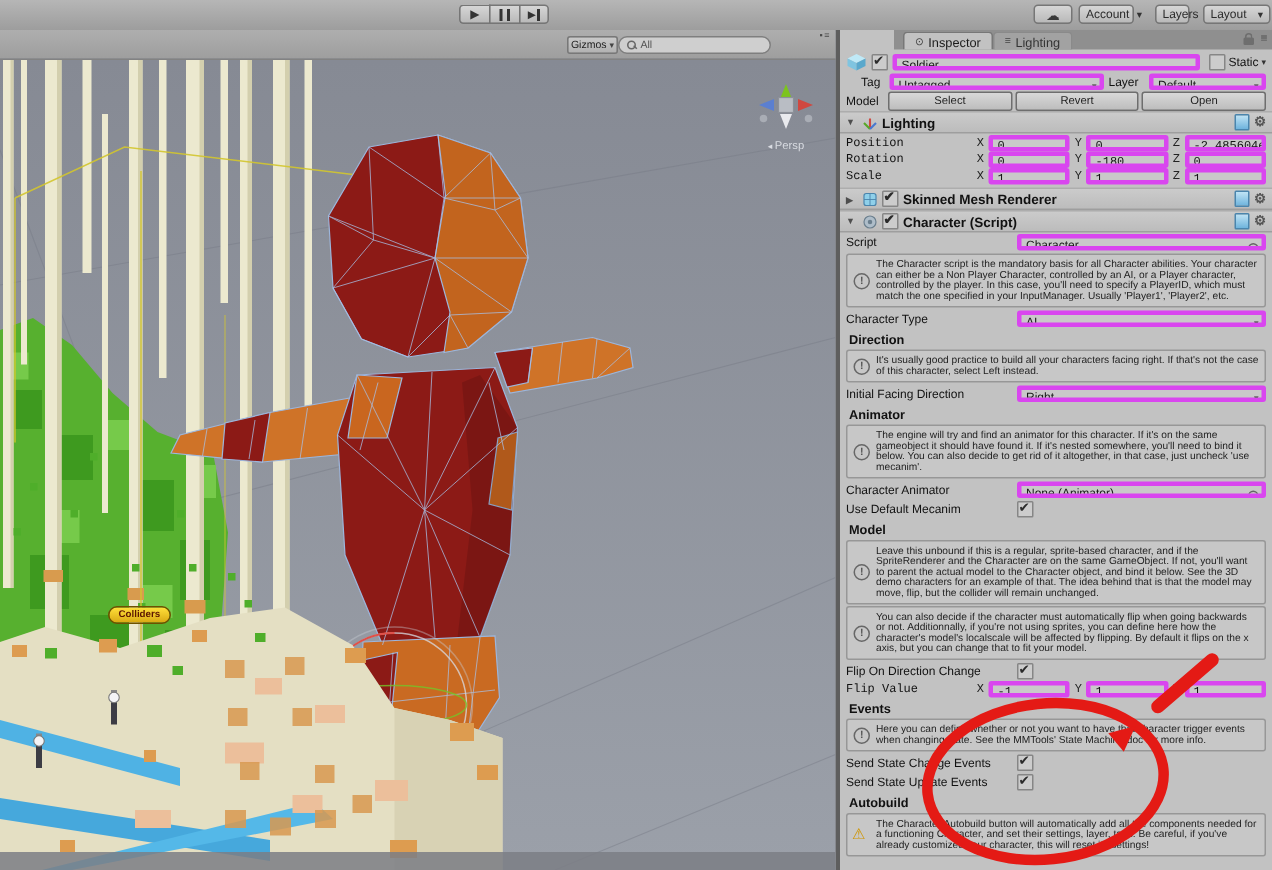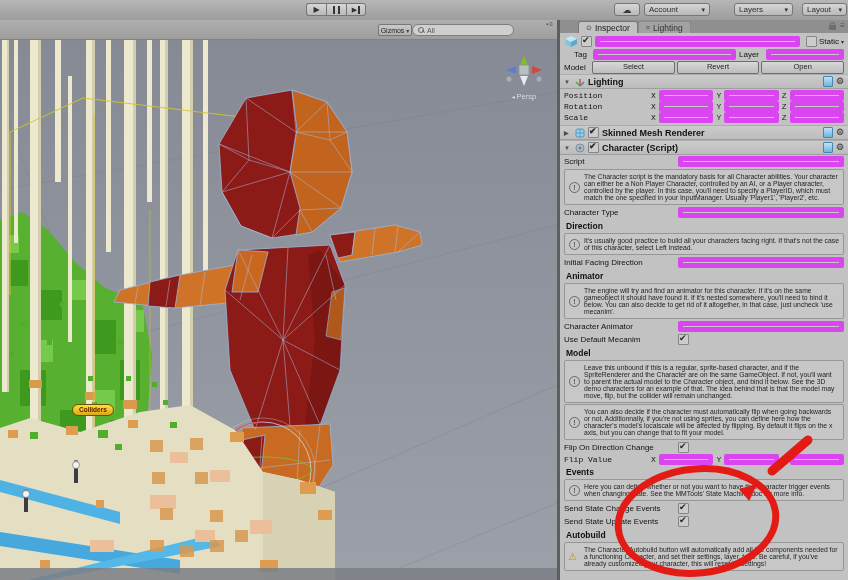--- a/index.html
+++ b/index.html
@@ -21,22 +21,22 @@
   .icon-pause{display:inline-block;width:7px;height:8px;
       border-left:2px solid #333;border-right:2px solid #333;box-sizing:border-box;}
   .icon-step{display:flex;align-items:center;}
   .icon-step::before{content:"▶";font-size:7px;color:#333;}
   .icon-step::after{content:"";display:inline-block;width:2px;height:8px;background:#333;margin-left:1px;}
   .right-cluster{position:absolute;right:1px;top:3px;display:flex;align-items:center;}
   .drop::after{content:"▾";font-size:7px;color:#333;margin-left:5px;}
   .cloud-btn{width:26px;margin-right:4px;border-radius:3px;}
   .icon-cloud::before{content:"☁";font-size:9px;color:#3a3a3a;}
   .menu-btn{border-radius:3px;justify-content:space-between;}
-  .btn-account{width:66px;margin-right:24px;}
-  .btn-layers{width:59px;margin-right:9px;}
+  .btn-account{width:37px;margin-right:14px;}
+  .btn-layers{width:23px;margin-right:9px;}
   .btn-layout{width:45px;}
 
   
   .main{position:absolute;left:0;top:20px;width:848px;height:560px;display:flex;}
   .scene-pane{position:relative;width:557px;height:560px;background:#8b8f99;}
   .divider{width:3px;height:560px;background:#5e5e5e;}
   .inspector{position:relative;width:288px;height:560px;background:#c2c2c2;overflow:hidden;
              font-size:8px;color:#1a1a1a;}
 
   
@@ -60,35 +60,35 @@
   .viewport svg{display:block;}
   .colliders-pill{position:absolute;left:72px;top:364px;height:10px;padding:0 6px;
       background:linear-gradient(#ffe03a,#d9a913);border:1px solid #6d5200;border-radius:6px;
       font-size:6.5px;font-weight:bold;color:#5c1600;line-height:9px;}
   .persp-widget{position:absolute;left:500px;top:14px;width:48px;height:44px;}
   .persp-label{position:absolute;left:498px;top:52px;width:52px;text-align:center;
       font-size:7.5px;color:#d9dce2;}
   .persp-label::before{content:"◂ ";font-size:6px;}
 
   
-  .tabs{height:13px;background:#8f8f8f;display:flex;align-items:flex-end;padding-left:18px;position:relative;}
+  .tabs{height:13px;background:#8f8f8f;display:flex;align-items:flex-end;padding-left:6px;position:relative;margin-left:36px;}
   .tab{height:12px;padding:0 7px;font-size:8.5px;display:flex;align-items:center;color:#1a1a1a;box-sizing:border-box;}
   .tab.active{background:#c2c2c2;border:1px solid #777;border-bottom:none;border-radius:3px 3px 0 0;}
   .tab.inactive{background:#a2a2a2;border:1px solid #8a8a8a;border-bottom:none;border-radius:3px 3px 0 0;color:#333;}
   .tab-ico{font-size:7px;margin-right:3px;color:#444;}
   .tabbar-icons{position:absolute;right:3px;top:2px;display:flex;align-items:center;gap:4px;}
   .lock-ico{width:7px;height:5px;background:#6e6e6e;border-radius:1px;position:relative;margin-top:3px;}
   .lock-ico::before{content:"";position:absolute;left:1px;top:-3px;width:3px;height:3px;
       border:1px solid #6e6e6e;border-bottom:none;border-radius:3px 3px 0 0;}
   .menu-ico{font-size:8px;color:#555;line-height:8px;}
 
   .row{display:flex;align-items:center;padding:0 4px;box-sizing:border-box;}
   .lbl{color:#111;}
   .lbl-col{flex:0 0 112px;}
-  .fld{background:#c9c9c9;border:5px solid #d946ef;border-radius:2px;height:11px;line-height:10px;
+  .fld{background:#c9c9c9;border:3px solid #d946ef;border-radius:2px;height:11px;line-height:10px;
        padding:0 3px;color:#161616;box-sizing:border-box;overflow:hidden;white-space:nowrap;}
   .dd{position:relative;padding-right:9px;}
   .dd::after{content:"▾";position:absolute;right:2px;top:1px;font-size:6px;color:#333;}
   .picker{position:relative;padding-right:10px;}
   .picker::after{content:"";position:absolute;right:2px;top:2.5px;width:5px;height:5px;border:1px solid #666;border-radius:50%;}
   .flex1{flex:1;}
   .cb{width:9px;height:9px;background:#cccccc;border:1px solid #868686;border-radius:1px;
       flex:0 0 auto;position:relative;box-sizing:content-box;}
   .cb.on::after{content:"✔";position:absolute;left:0;top:-2px;font-size:9px;color:#2b2b2b;}
   .fold{flex:0 0 8px;font-size:6px;color:#4e4e4e;}

